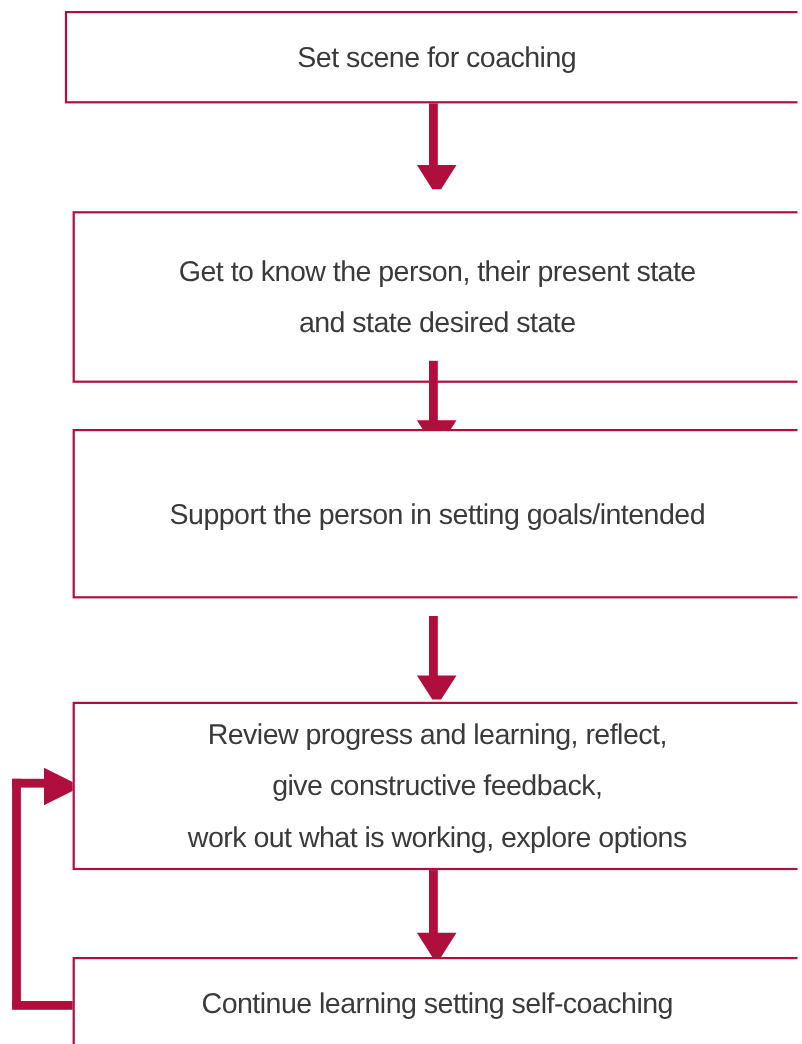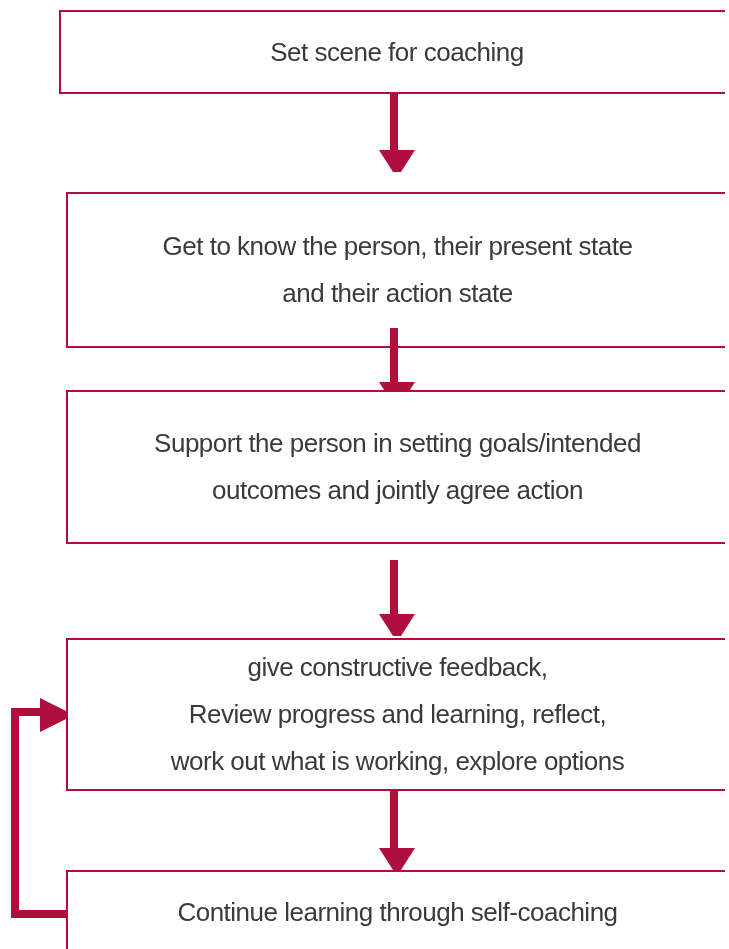--- a/index.html
+++ b/index.html
@@ -86,45 +86,44 @@
 
   <div class="flow-box box-1">
     <div>Set scene for coaching</div>
   </div>
 
   <div class="vshaft shaft-1"></div>
   <div class="vhead head-1"></div>
 
   <div class="flow-box box-2">
     <div>Get to know the person, their present state</div>
-    <div>and their action state</div>
+    <div>and state desired state</div>
   </div>
 
   <div class="vshaft shaft-2"></div>
   <div class="vhead head-2"></div>
 
   <div class="flow-box box-3">
     <div>Support the person in setting goals/intended</div>
-    <div>outcomes and jointly agree action</div>
   </div>
 
   <div class="vshaft shaft-3"></div>
   <div class="vhead head-3"></div>
 
   <div class="flow-box box-4">
+    <div>Review progress and learning, reflect,</div>
     <div>give constructive feedback,</div>
-    <div>Review progress and learning, reflect,</div>
     <div>work out what is working, explore options</div>
   </div>
 
   <div class="vshaft shaft-4"></div>
   <div class="vhead head-4"></div>
 
   <div class="flow-box box-5">
-    <div>Continue learning through self-coaching</div>
+    <div>Continue learning setting self-coaching</div>
   </div>
 
   <div class="loop-seg loop-bottom"></div>
   <div class="loop-seg loop-vertical"></div>
   <div class="loop-seg loop-top"></div>
   <div class="loop-head"></div>
 
 </div>
 
 </body></html>

